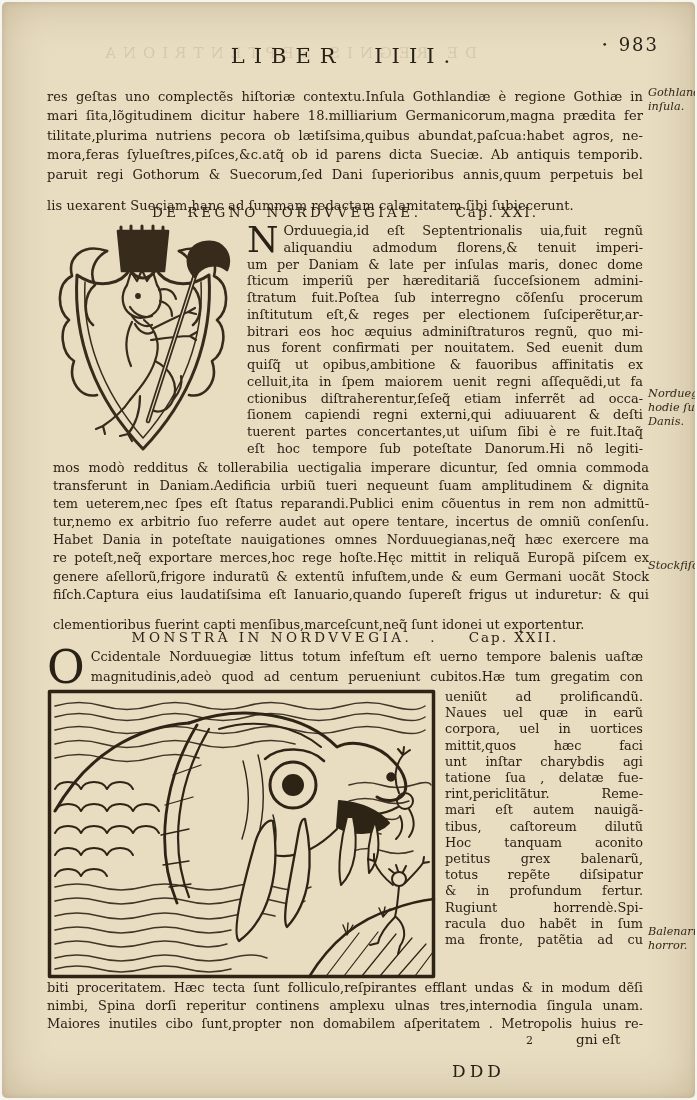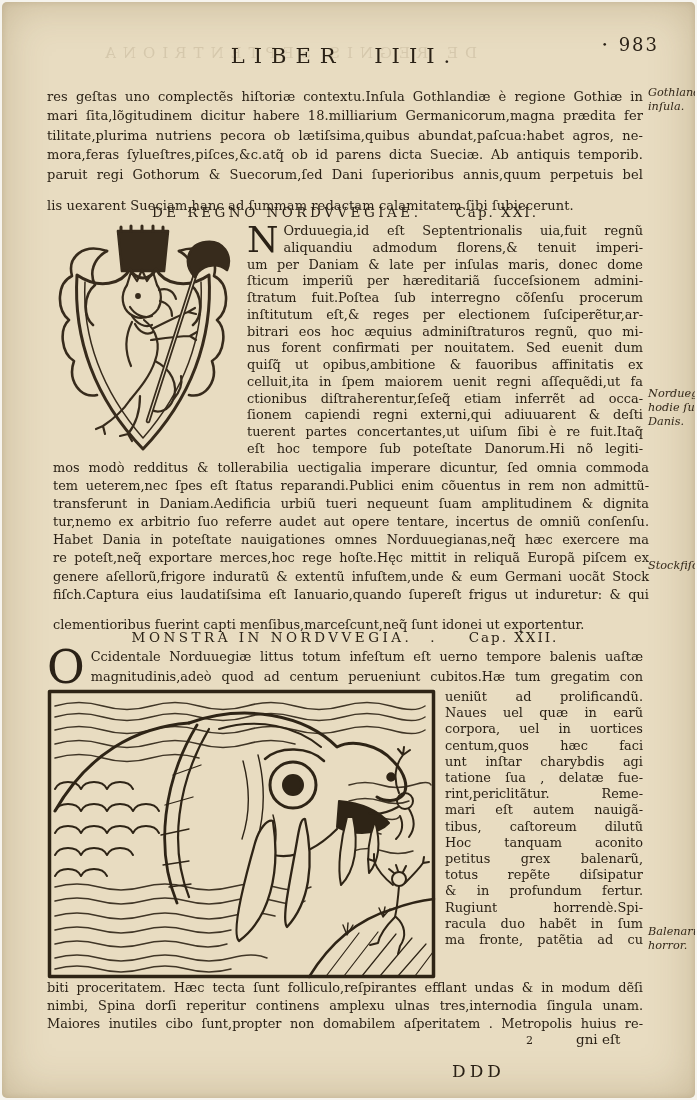--- a/index.html
+++ b/index.html
@@ -144,22 +144,22 @@
             <div class="tl">ctionibus diſtraherentur,ſeſeq̃ etiam inferrẽt ad occa-</div>
             <div class="tl">ſionem capiendi regni externi,qui adiuuarent &amp; deſti</div>
             <div class="tl">tuerent partes concertantes,ut uiſum ſibi è re fuit.Itaq̃</div>
             <div class="tl">eſt hoc tempore ſub poteſtate Danorum.Hi nõ legiti-</div>
           </div>
       </div>
     </div>
 
     <div class="sec21full lastleft">
         <div class="tl">mos modò redditus &amp; tollerabilia uectigalia imperare dicuntur, ſed omnia commoda</div>
+        <div class="tl">transferunt in Daniam.Aedificia urbiũ tueri nequeunt ſuam amplitudinem &amp; dignita</div>
         <div class="tl">tem ueterem,nec ſpes eſt ſtatus reparandi.Publici enim cõuentus in rem non admittũ-</div>
-        <div class="tl">transferunt in Daniam.Aedificia urbiũ tueri nequeunt ſuam amplitudinem &amp; dignita</div>
         <div class="tl">tur,nemo ex arbitrio ſuo referre audet aut opere tentare, incertus de omniũ conſenſu.</div>
         <div class="tl">Habet Dania in poteſtate nauigationes omnes Norduuegianas,neq̃ hæc exercere ma</div>
         <div class="tl">re poteſt,neq̃ exportare merces,hoc rege hoſte.Hęc mittit in reliquã Europã piſcem ex</div>
         <div class="tl">genere aſellorũ,frigore induratũ &amp; extentũ infuſtem,unde &amp; eum Germani uocãt Stock</div>
         <div class="tl">fiſch.Captura eius laudatiſsima eſt Ianuario,quando ſupereſt frigus ut induretur: &amp; qui</div>
         <div class="tl">clementioribus fuerint capti menſibus,marceſcunt,neq̃ ſunt idonei ut exportentur.</div>
       </div>
 
     <div class="chap-head h22">
       <span>MONSTRA IN NORDVVEGIA.</span><span class="sep">.</span><span class="cap">Cap. XXII.</span>
@@ -246,21 +246,21 @@
               <path d="M348,228 C340,236 333,244 331,254 M331,254 l-8,2"></path>
               <path d="M349,228 C358,236 360,247 353,257 M353,257 l-2,8"></path>
             </g>
           </g>
         </svg>
       </div>
       <div class="col22">
           <div class="tl">ueniũt ad prolificandũ.</div>
           <div class="tl">Naues uel quæ in earũ</div>
           <div class="tl">corpora, uel in uortices</div>
-          <div class="tl">centum,quos hæc faci</div>
+          <div class="tl">mittit,quos hæc faci</div>
           <div class="tl">unt inſtar charybdis agi</div>
           <div class="tl">tatione ſua , delatæ fue-</div>
           <div class="tl">rint,periclitãtur. Reme-</div>
           <div class="tl">mari eſt autem nauigã-</div>
           <div class="tl">tibus, caſtoreum dilutũ</div>
           <div class="tl">Hoc tanquam aconito</div>
           <div class="tl">petitus grex balenarũ,</div>
           <div class="tl">totus repẽte diſsipatur</div>
           <div class="tl">&amp; in profundum fertur.</div>
           <div class="tl">Rugiunt horrendè.Spi-</div>

